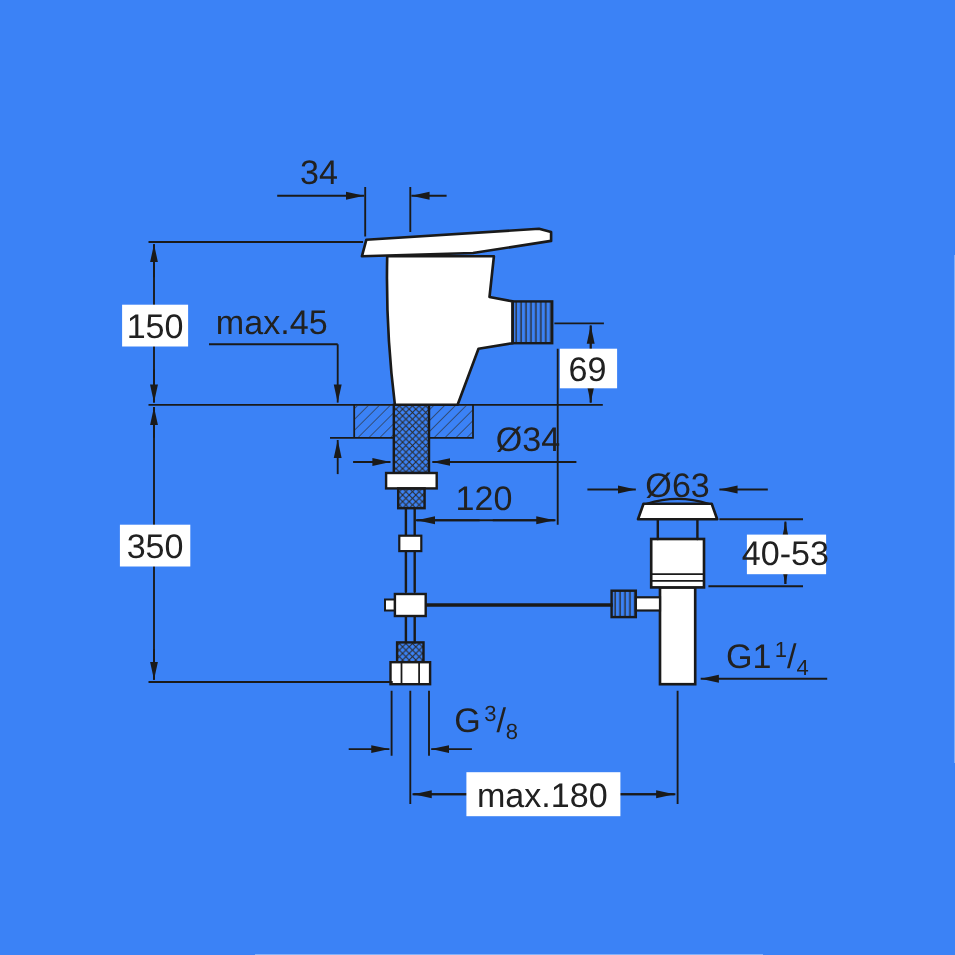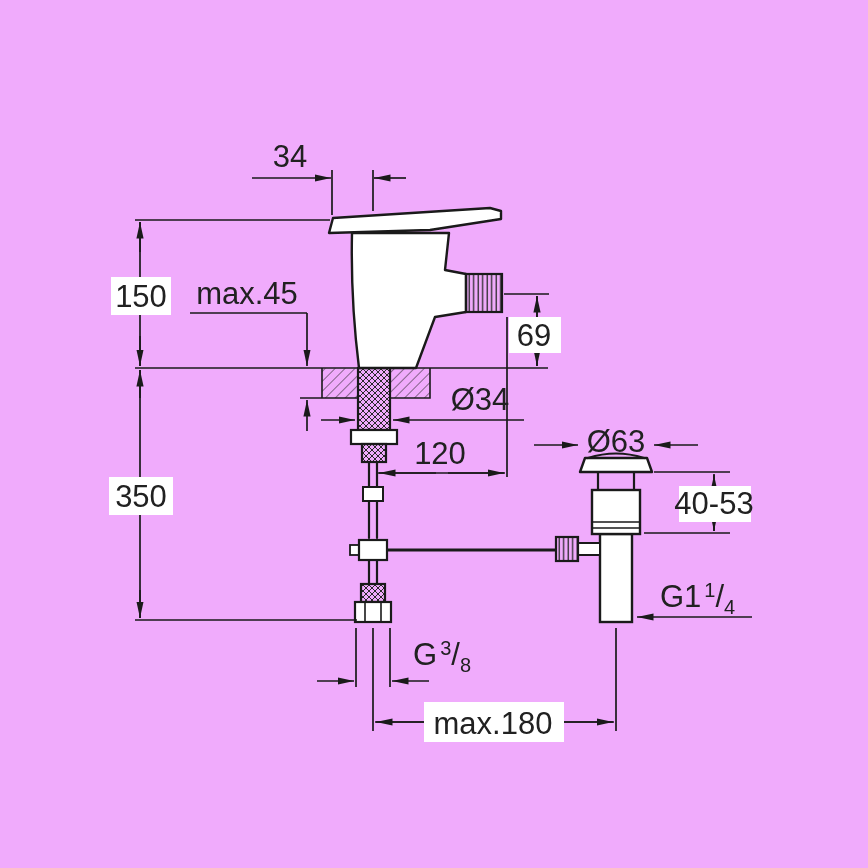--- a/index.html
+++ b/index.html
@@ -1,16 +1,16 @@
 <!DOCTYPE html>
 <html><head>
 <meta charset="utf-8">
 <style>
   html,body{margin:0;padding:0;background:#ffffff}
-  .stage{position:relative;width:868px;height:868px;background:#f0abfc;overflow:hidden}
+  .stage{position:relative;width:868px;height:868px;background:#3b82f6;overflow:hidden}
   svg{display:block}
   .dimtxt{font-family:"Liberation Sans","DejaVu Sans",sans-serif;font-size:31px;fill:#212121}
   .frac{font-size:20px}
   .obj{fill:#ffffff;stroke:#1a1a1a;stroke-width:2.4;stroke-linejoin:round;stroke-linecap:round}
   .objline{fill:none;stroke:#1a1a1a;stroke-width:2.2;stroke-linejoin:round;stroke-linecap:round}
   .thin{fill:none;stroke:#1a1a1a;stroke-width:1.6}
   .dim{fill:none;stroke:#1a1a1a;stroke-width:1.7}
   .dim line,.dim path{fill:none}
   .mask{fill:#ffffff;stroke:none}
 </style>

